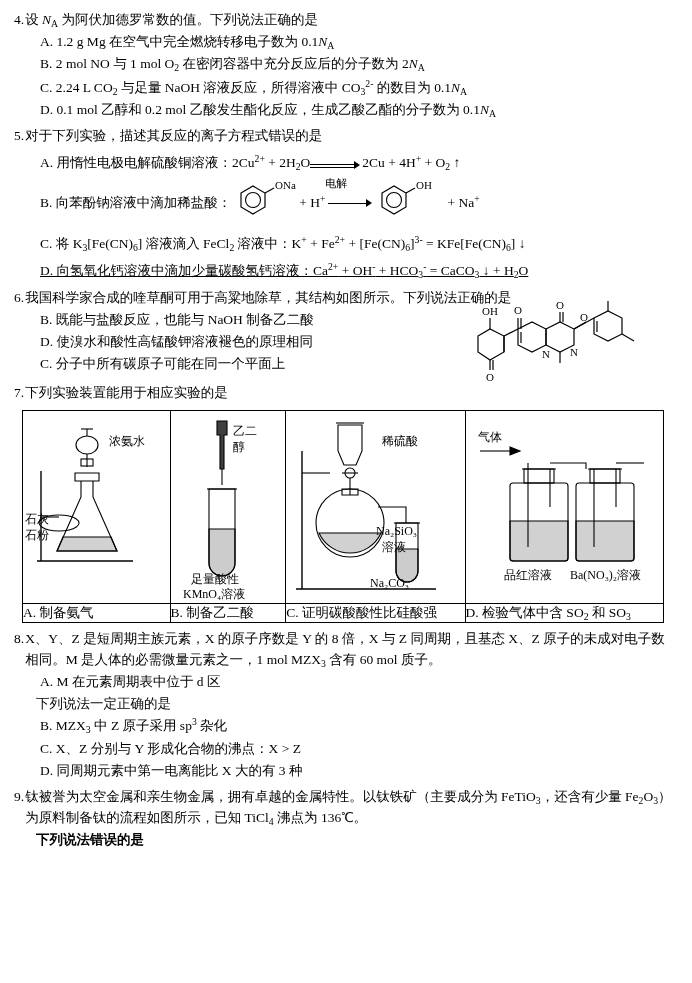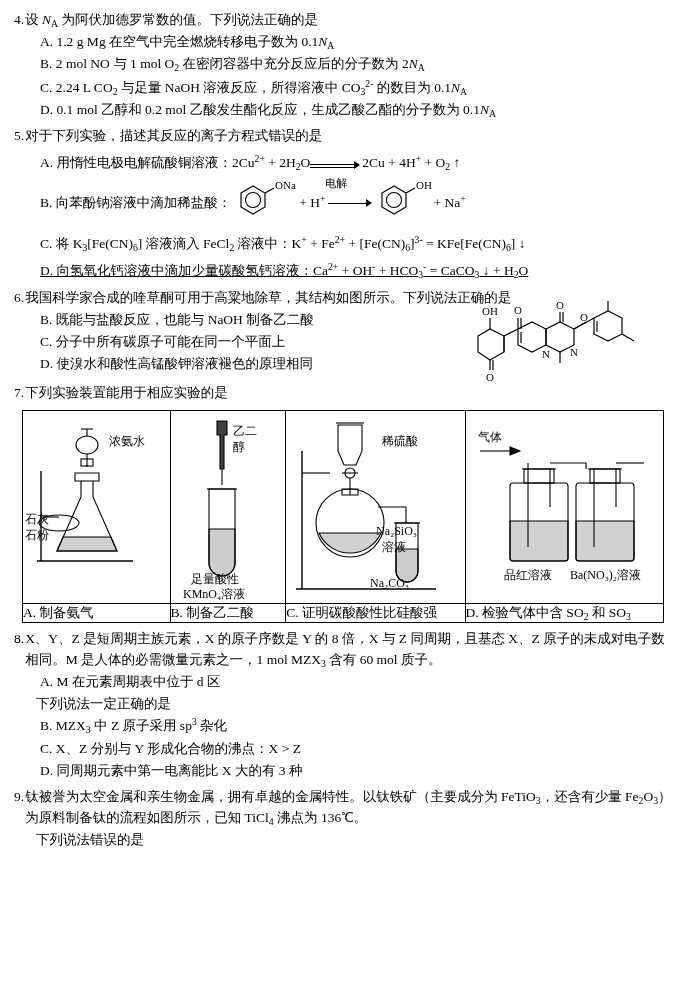--- a/index.html
+++ b/index.html
@@ -196,36 +196,36 @@
           <span class="head"></span>
       </span>
       <span class="benzene">
         <svg width="60" height="48" viewBox="0 0 60 48">
           <polygon points="8,14 20,7 32,14 32,28 20,35 8,28" fill="none" stroke="#000" stroke-width="1.2"></polygon>
           <circle cx="20" cy="21" r="7.5" fill="none" stroke="#000" stroke-width="1.1"></circle>
           <line x1="32" y1="14" x2="41" y2="9" stroke="#000" stroke-width="1.2"></line>
           <text x="42" y="10" font-family="Liberation Serif, serif" font-size="11">OH</text>
         </svg>
       </span>
-      <span style="margin-left:0;">+ Na<span class="sup">+</span></span>
+      <span style="margin-left:14px;">+ Na<span class="sup">+</span></span>
     </div>
 
     <div class="opt" style="margin-top:6px;">C. 将 K<span class="sub">3</span>[Fe(CN)<span class="sub">6</span>] 溶液滴入 FeCl<span class="sub">2</span> 溶液中：K<span class="sup">+</span> + Fe<span class="sup">2+</span> + [Fe(CN)<span class="sub">6</span>]<span class="sup">3-</span> = KFe[Fe(CN)<span class="sub">6</span>] ↓</div>
     <div class="opt" style="margin-top:4px;text-decoration:underline;">D. 向氢氧化钙溶液中滴加少量碳酸氢钙溶液：Ca<span class="sup">2+</span> + OH<span class="sup">-</span> + HCO<span class="sub">3</span><span class="sup">-</span> = CaCO<span class="sub">3</span> ↓ + H<span class="sub">2</span>O</div>
   </div>
 
   <div class="q" style="margin-top:6px;position:relative;">
     <div class="qhead">
       <span class="qnum">6.</span>
       <span class="qtext">我国科学家合成的喹草酮可用于高粱地除草，其结构如图所示。下列说法正确的是</span>
     </div>
     <div style="width:400px;">
       <div class="opt">B. 既能与盐酸反应，也能与 NaOH 制备乙二酸</div>
+      <div class="opt">D. 使溴水和酸性高锰酸钾溶液褪色的原理相同</div>
       <div class="opt">C. 分子中所有碳原子可能在同一个平面上</div>
-      <div class="opt">D. 使溴水和酸性高锰酸钾溶液褪色的原理相同</div>
     </div>
 
     <div class="struct6">
       <svg width="210" height="112" viewBox="0 0 210 112">
         <g fill="none" stroke="#000" stroke-width="1.2">
 
           <polygon points="18,48 30,41 44,48 44,64 30,72 18,64"></polygon>
           <line x1="44" y1="48" x2="44" y2="64"></line>
 
           <line x1="30" y1="41" x2="30" y2="30"></line>
@@ -424,16 +424,16 @@
     <div class="opt">B. MZX<span class="sub">3</span> 中 Z 原子采用 sp<span class="sup">3</span> 杂化</div>
     <div class="opt">C. X、Z 分别与 Y 形成化合物的沸点：X &gt; Z</div>
     <div class="opt">D. 同周期元素中第一电离能比 X 大的有 3 种</div>
   </div>
 
   <div class="q" style="margin-top:6px;">
     <div class="qhead">
       <span class="qnum">9.</span>
       <span class="qtext">钛被誉为太空金属和亲生物金属，拥有卓越的金属特性。以钛铁矿（主要成分为 FeTiO<span class="sub">3</span>，还含有少量 Fe<span class="sub">2</span>O<span class="sub">3</span>）为原料制备钛的流程如图所示，已知 TiCl<span class="sub">4</span> 沸点为 136℃。</span>
     </div>
-    <div class="opt" style="margin-left:22px;">下列说法错误的是</div>
+    <div class="opt" style="margin-left:22px;font-weight:bold;">下列说法错误的是</div>
   </div>
 
 </div>
 
 </body></html>

